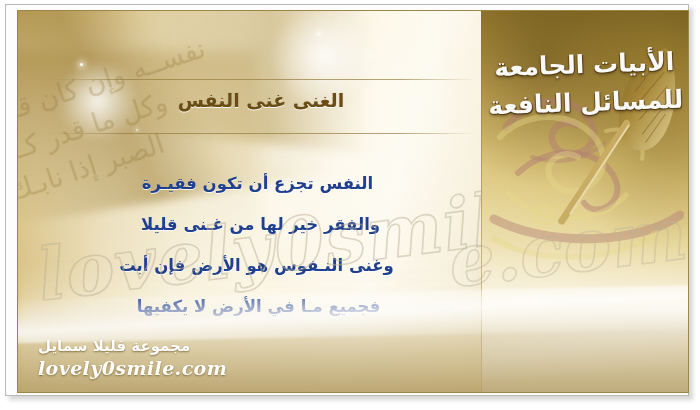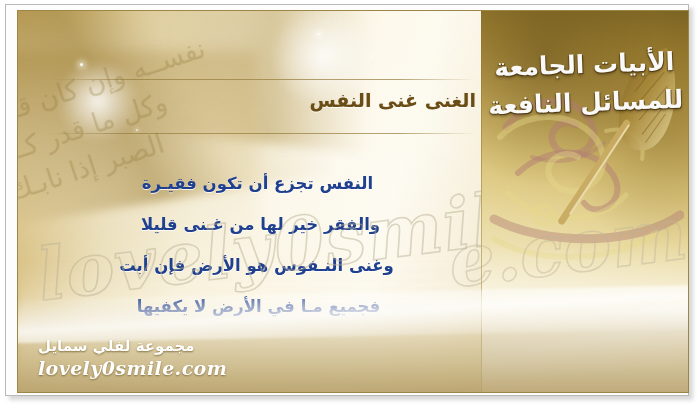--- a/index.html
+++ b/index.html
@@ -97,21 +97,21 @@
   .rule{
     position:absolute;left:28px;width:430px;height:1px;
     background:linear-gradient(90deg, rgba(160,135,70,0.0) 0%, rgba(150,124,60,0.70) 18%, rgba(150,124,60,0.70) 82%, rgba(160,135,70,0.0) 100%);
   }
   #rule-top{top:68px;}
   #rule-bottom{top:122px;}
 
   
   #heading{
     position:absolute;left:28px;top:78px;width:430px;
-    text-align:right;
+    text-align:center;
     direction:rtl;
     font-size:19px;font-weight:bold;letter-spacing:.3px;
     color:#6a4d14;
     text-shadow:0 1px 0 rgba(255,255,255,0.85), 0 0 1px rgba(90,64,14,.35);
   }
 
   
   #verses{
     position:absolute;left:20px;top:152px;width:445px;
     direction:rtl;text-align:center;
@@ -328,18 +328,18 @@
         <span>الأبيات الجامعة</span>
         <span class="l2">للمسائل النافعة</span>
       </div>
     </div>
 
     <div id="watermark2">e.com</div>
 
     <div id="footer-band"></div>
     <div id="footer-sheen"></div>
     <div id="brand">
-      <div id="brand-ar">مجموعة لفلي سمايل</div>
+      <div id="brand-ar">مجموعة قليلا سمايل</div>
       <div id="brand-url">lovely0smile.com</div>
     </div>
 
   </div>
 </div>
 
 </body></html>

